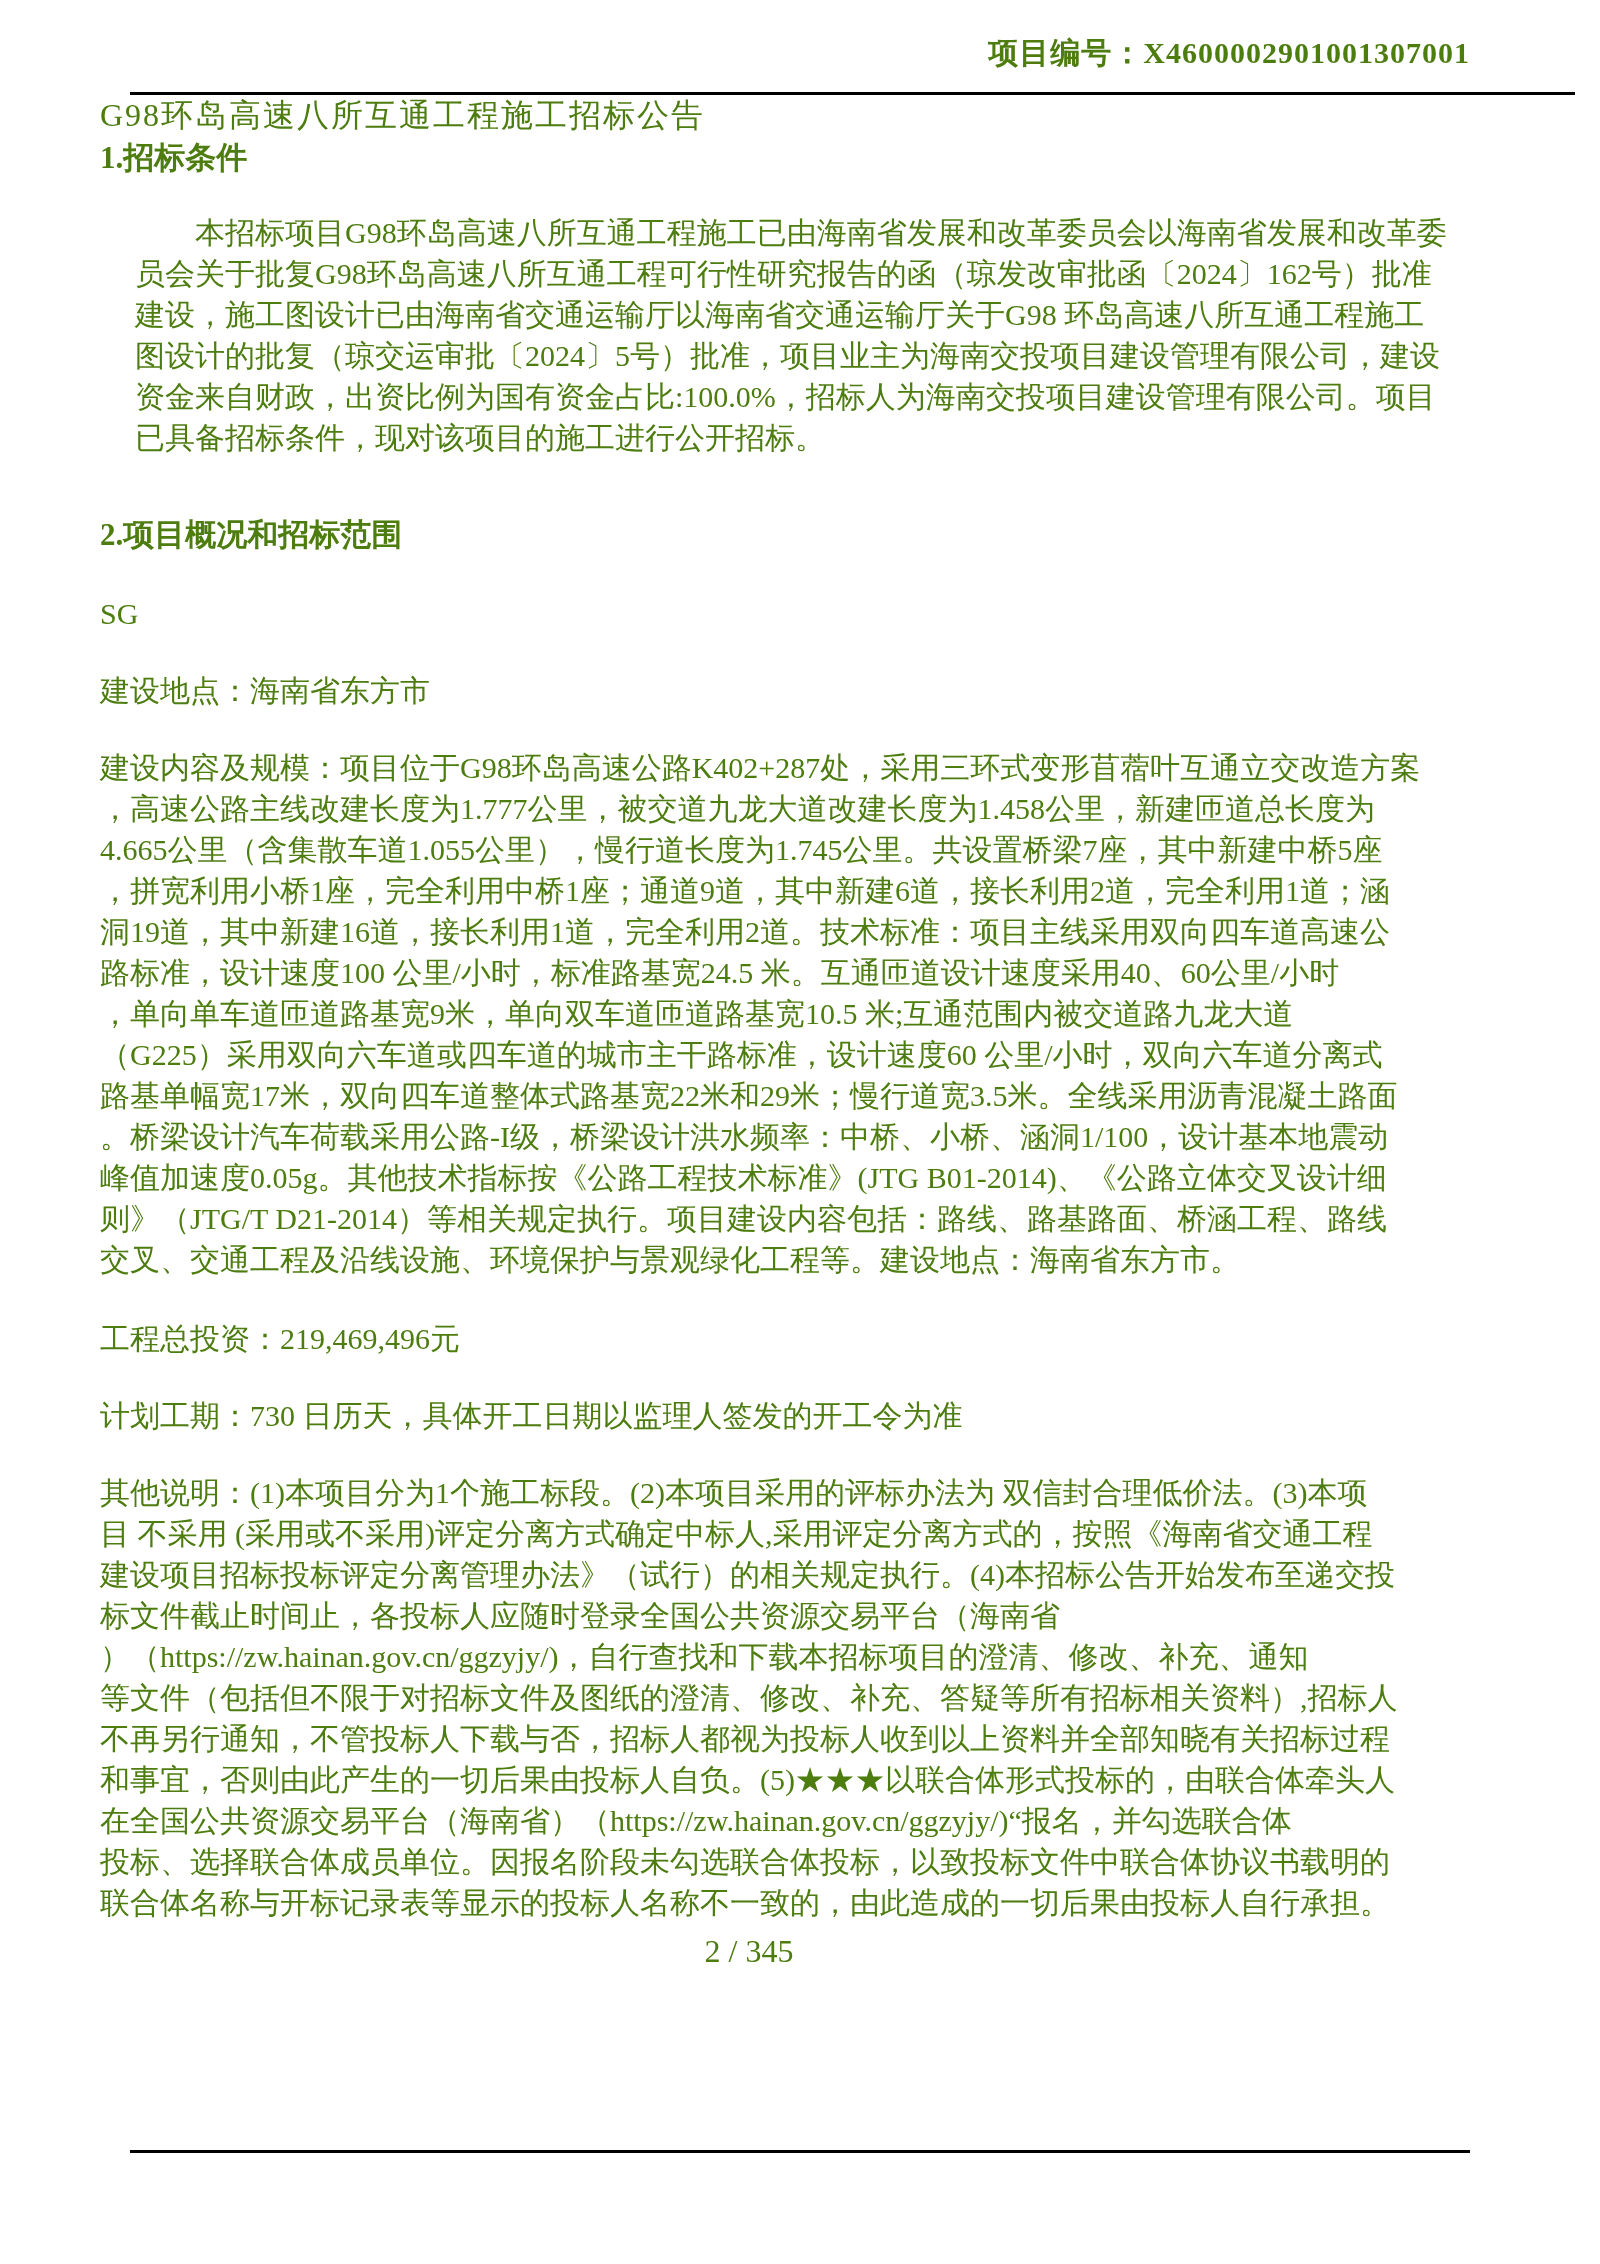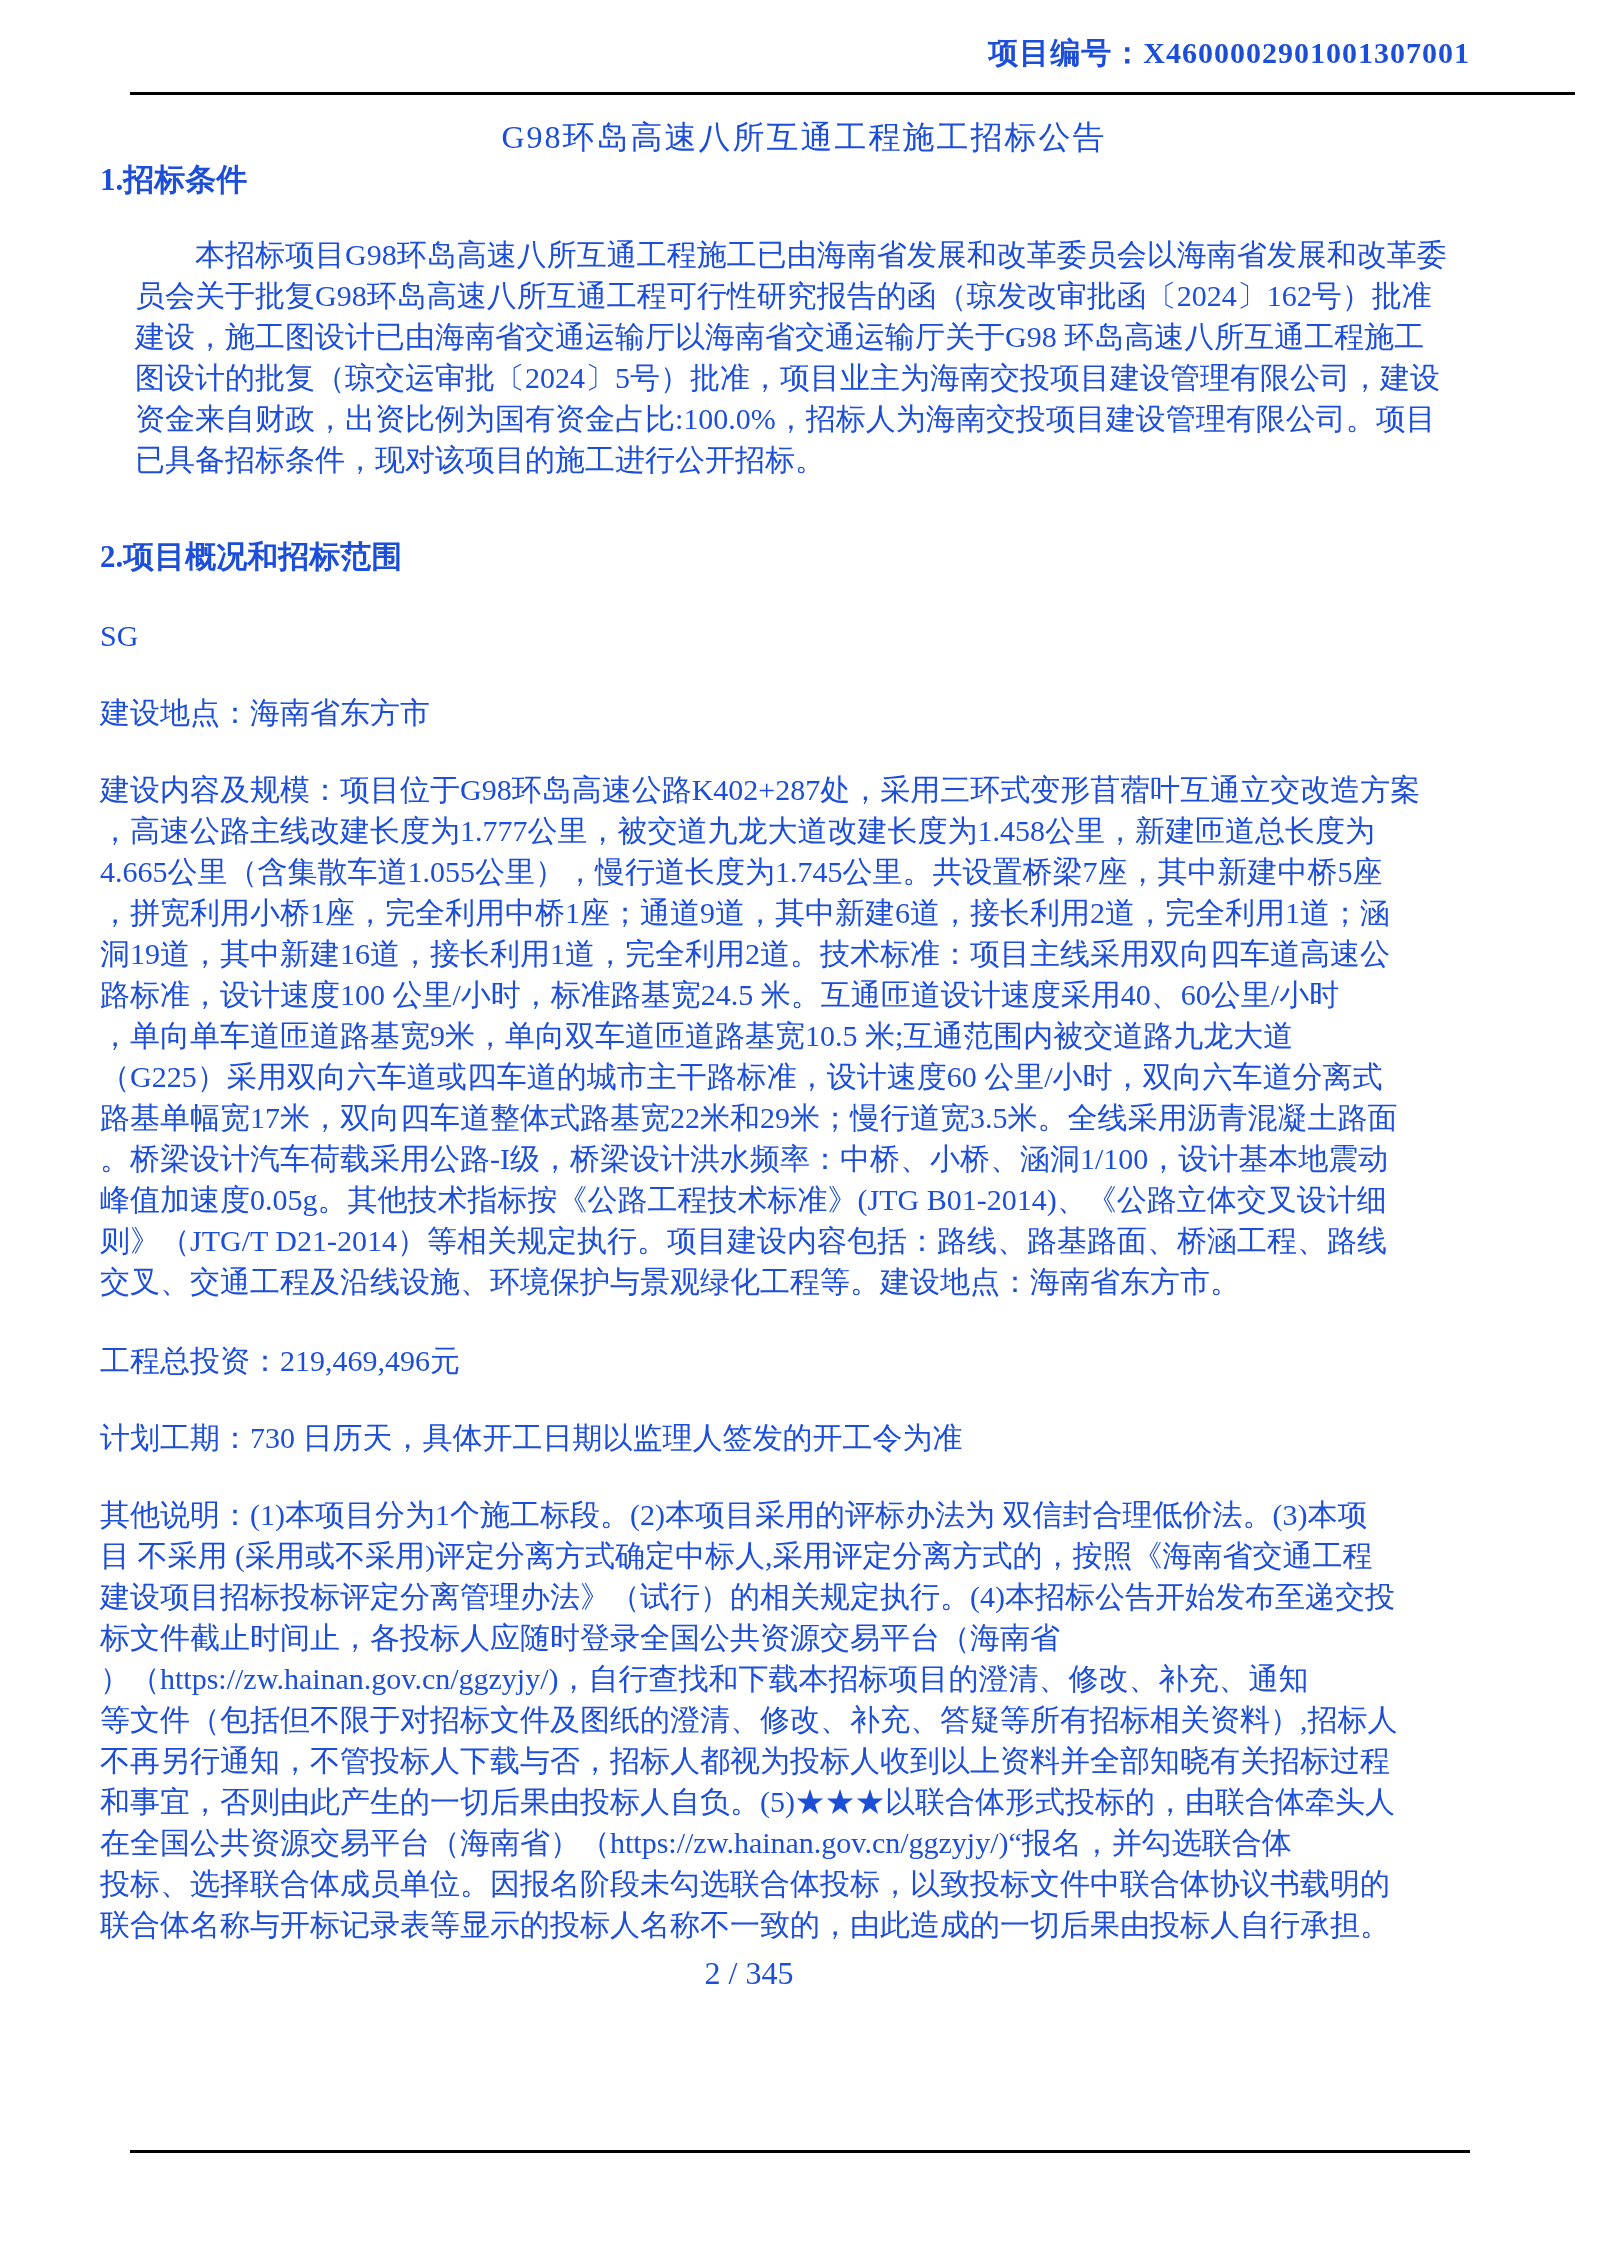--- a/index.html
+++ b/index.html
@@ -1,21 +1,21 @@
 <!DOCTYPE html>
 <html><head>
 <meta charset="utf-8">
 <style>
   html,body { margin:0; padding:0; background:#ffffff; }
   .page {
     position:relative;
     width:1600px;
     height:2264px;
     background:#ffffff;
-    color:#1d4ed8;
+    color:#4d7c0f;
     font-family:"Liberation Serif","DejaVu Serif",serif;
     overflow:hidden;
   }
   .content {
     padding:32px 92px 0 100px;
     font-size:30px;
     line-height:41px;
   }
   .doc-header {
     text-align:right;
@@ -25,24 +25,23 @@
     letter-spacing:1px;
   }
   .rule {
     position:absolute;
     height:3px;
     background:#000;
   }
   .rule-top    { left:130px; top:92px;  width:1445px; }
   .rule-bottom { left:130px; top:2150px; width:1340px; }
   .doc-title {
-    text-align:center;
     font-size:32px;
     line-height:44px;
-    margin-top:42px;
+    margin-top:20px;
     letter-spacing:2px;
   }
   .h-sec {
     font-weight:bold;
     font-size:31px;
     line-height:41px;
   }
   .h1-sec { }
   .h2-sec { margin-top:56px; }
   .para {

